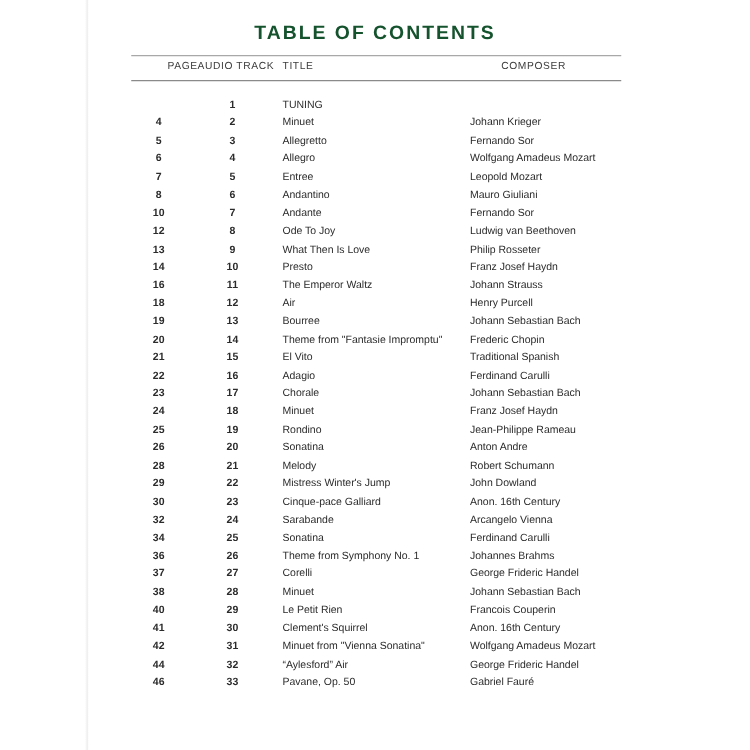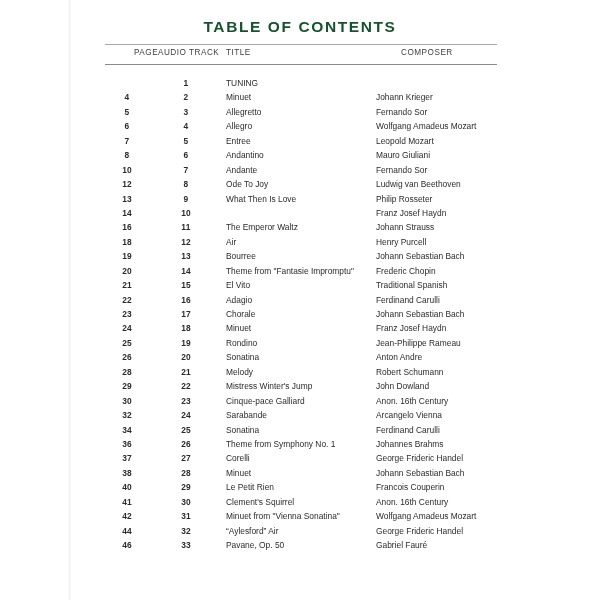--- a/index.html
+++ b/index.html
@@ -181,20 +181,21 @@
         </div>
         <div class="row">
           <span class="cell c-page">13</span>
           <span class="cell c-track">9</span>
           <span class="cell c-title">What Then Is Love</span>
           <span class="cell c-comp">Philip Rosseter</span>
         </div>
         <div class="row">
           <span class="cell c-page">14</span>
           <span class="cell c-track">10</span>
+          <span class="cell c-title">Presto</span>
           <span class="cell c-comp">Franz Josef Haydn</span>
         </div>
         <div class="row">
           <span class="cell c-page">16</span>
           <span class="cell c-track">11</span>
           <span class="cell c-title">The Emperor Waltz</span>
           <span class="cell c-comp">Johann Strauss</span>
         </div>
         <div class="row">
           <span class="cell c-page">18</span>

